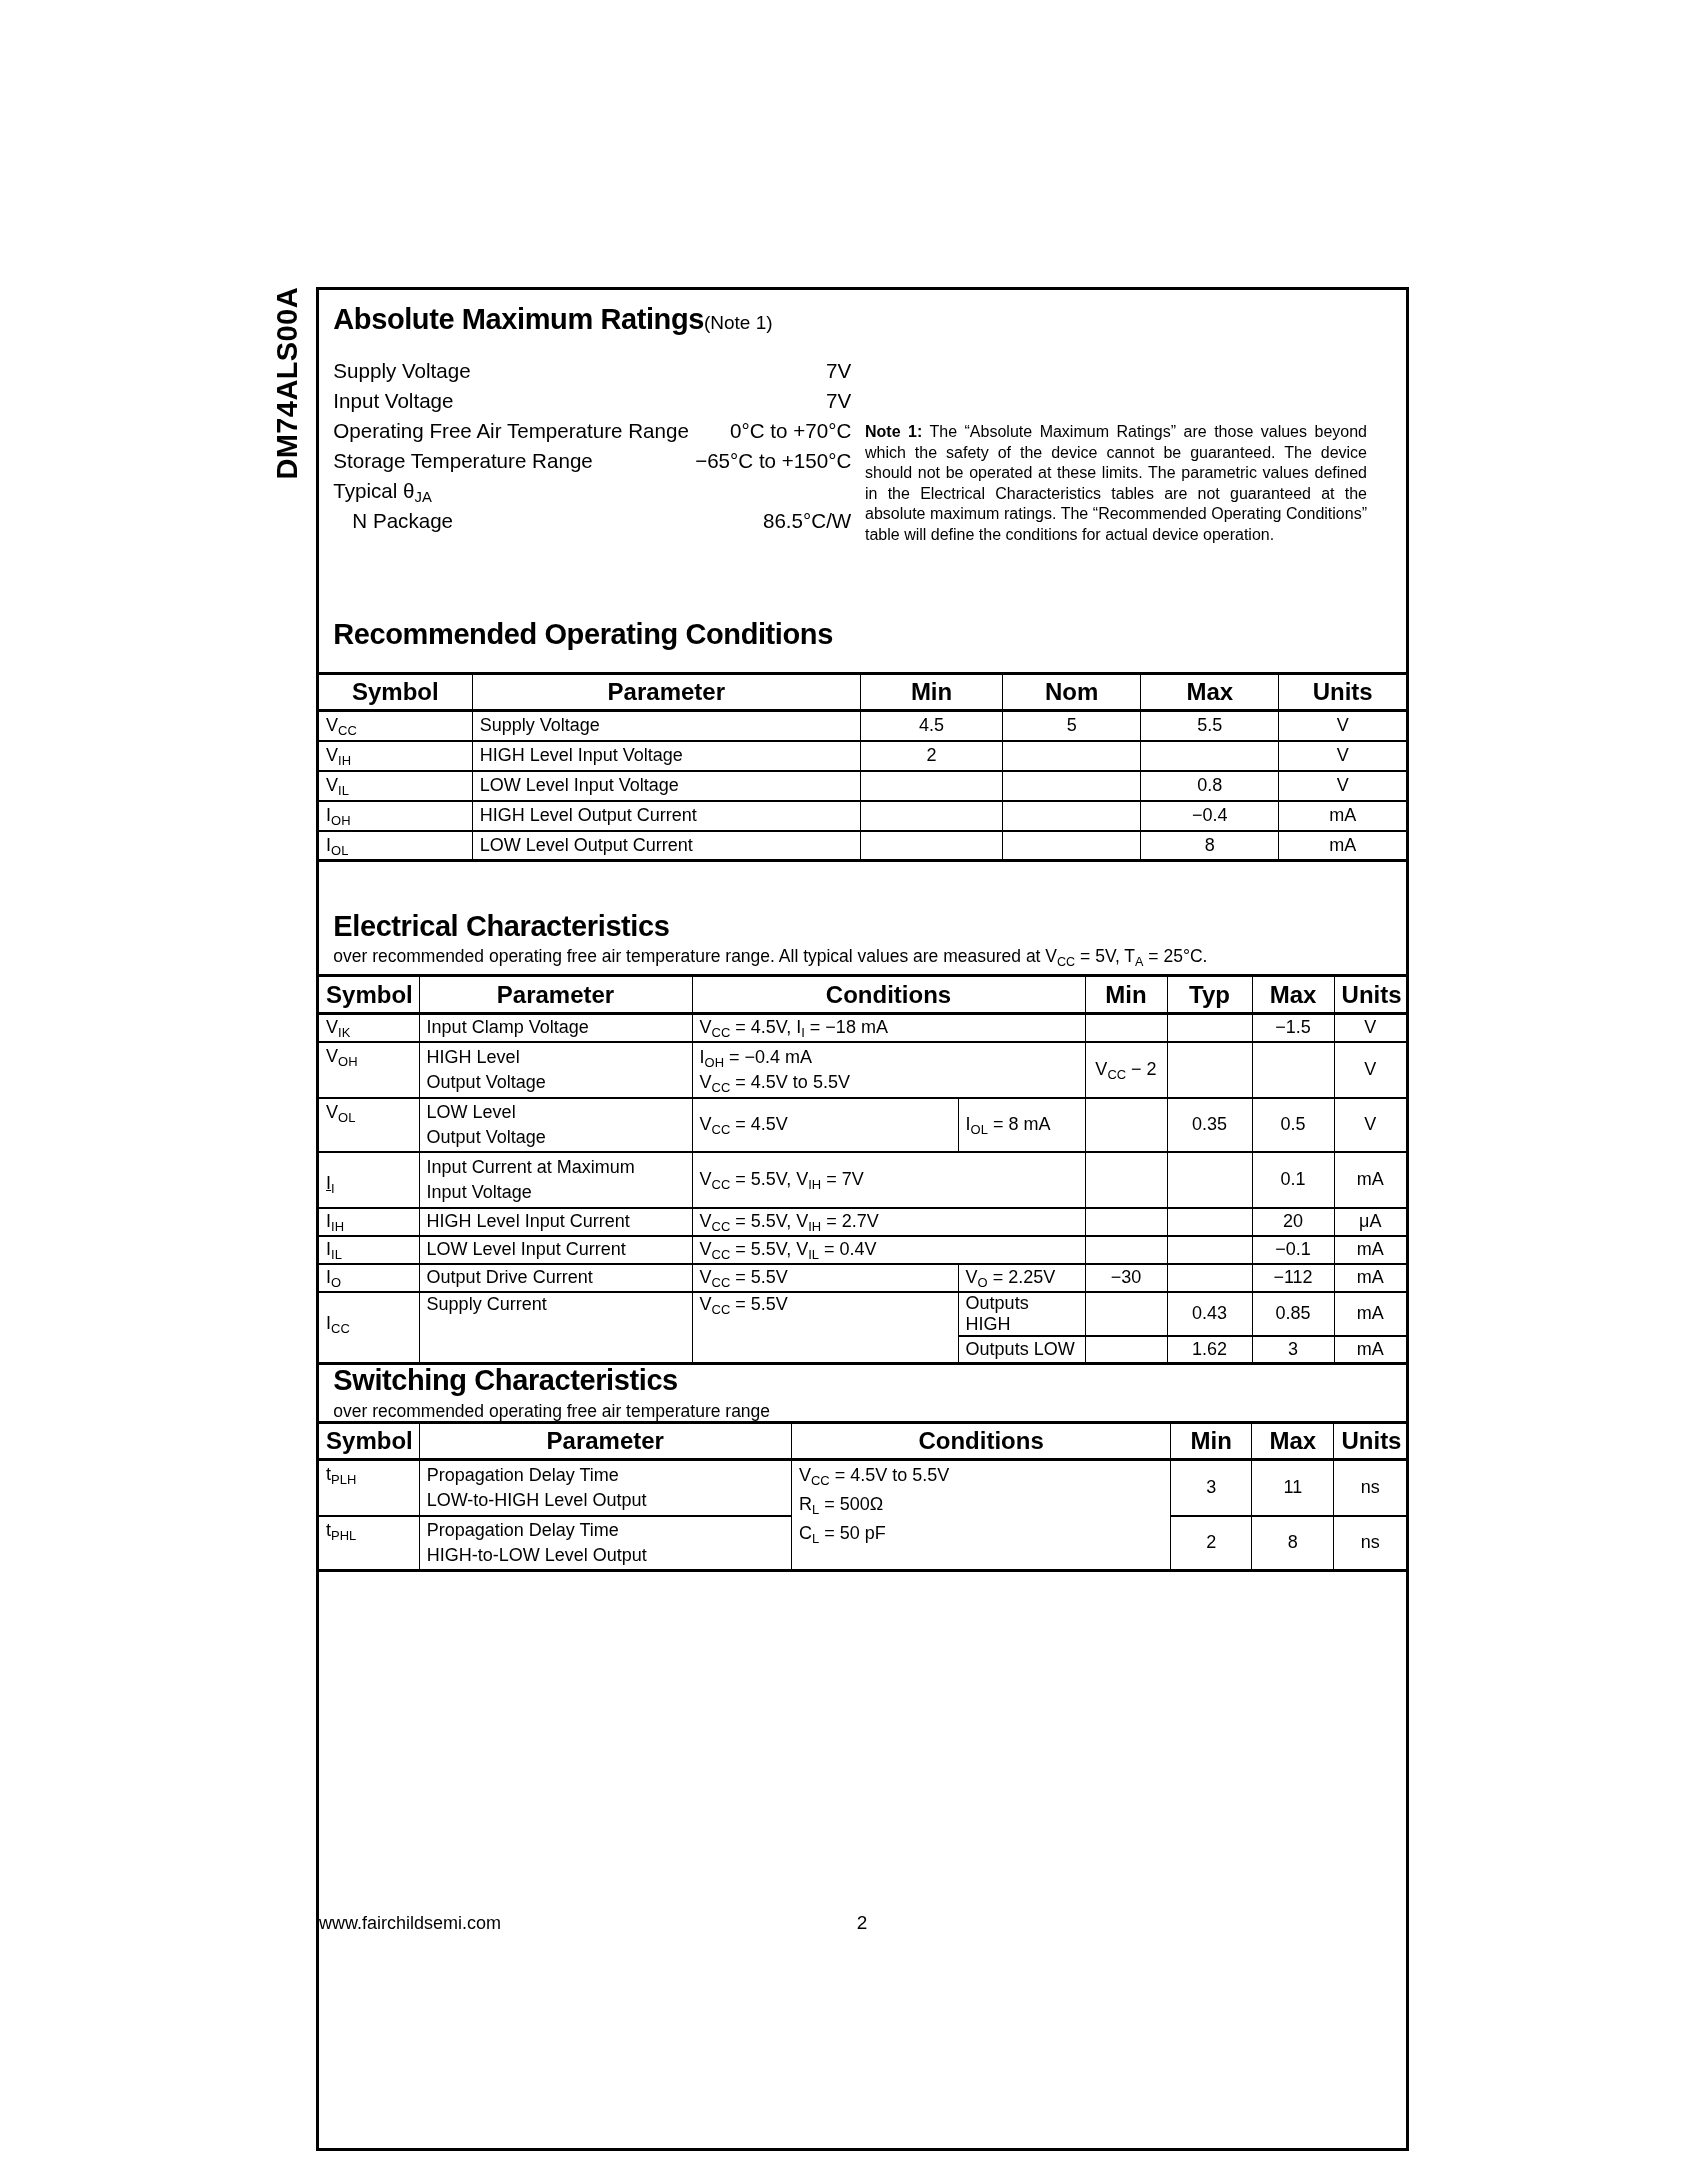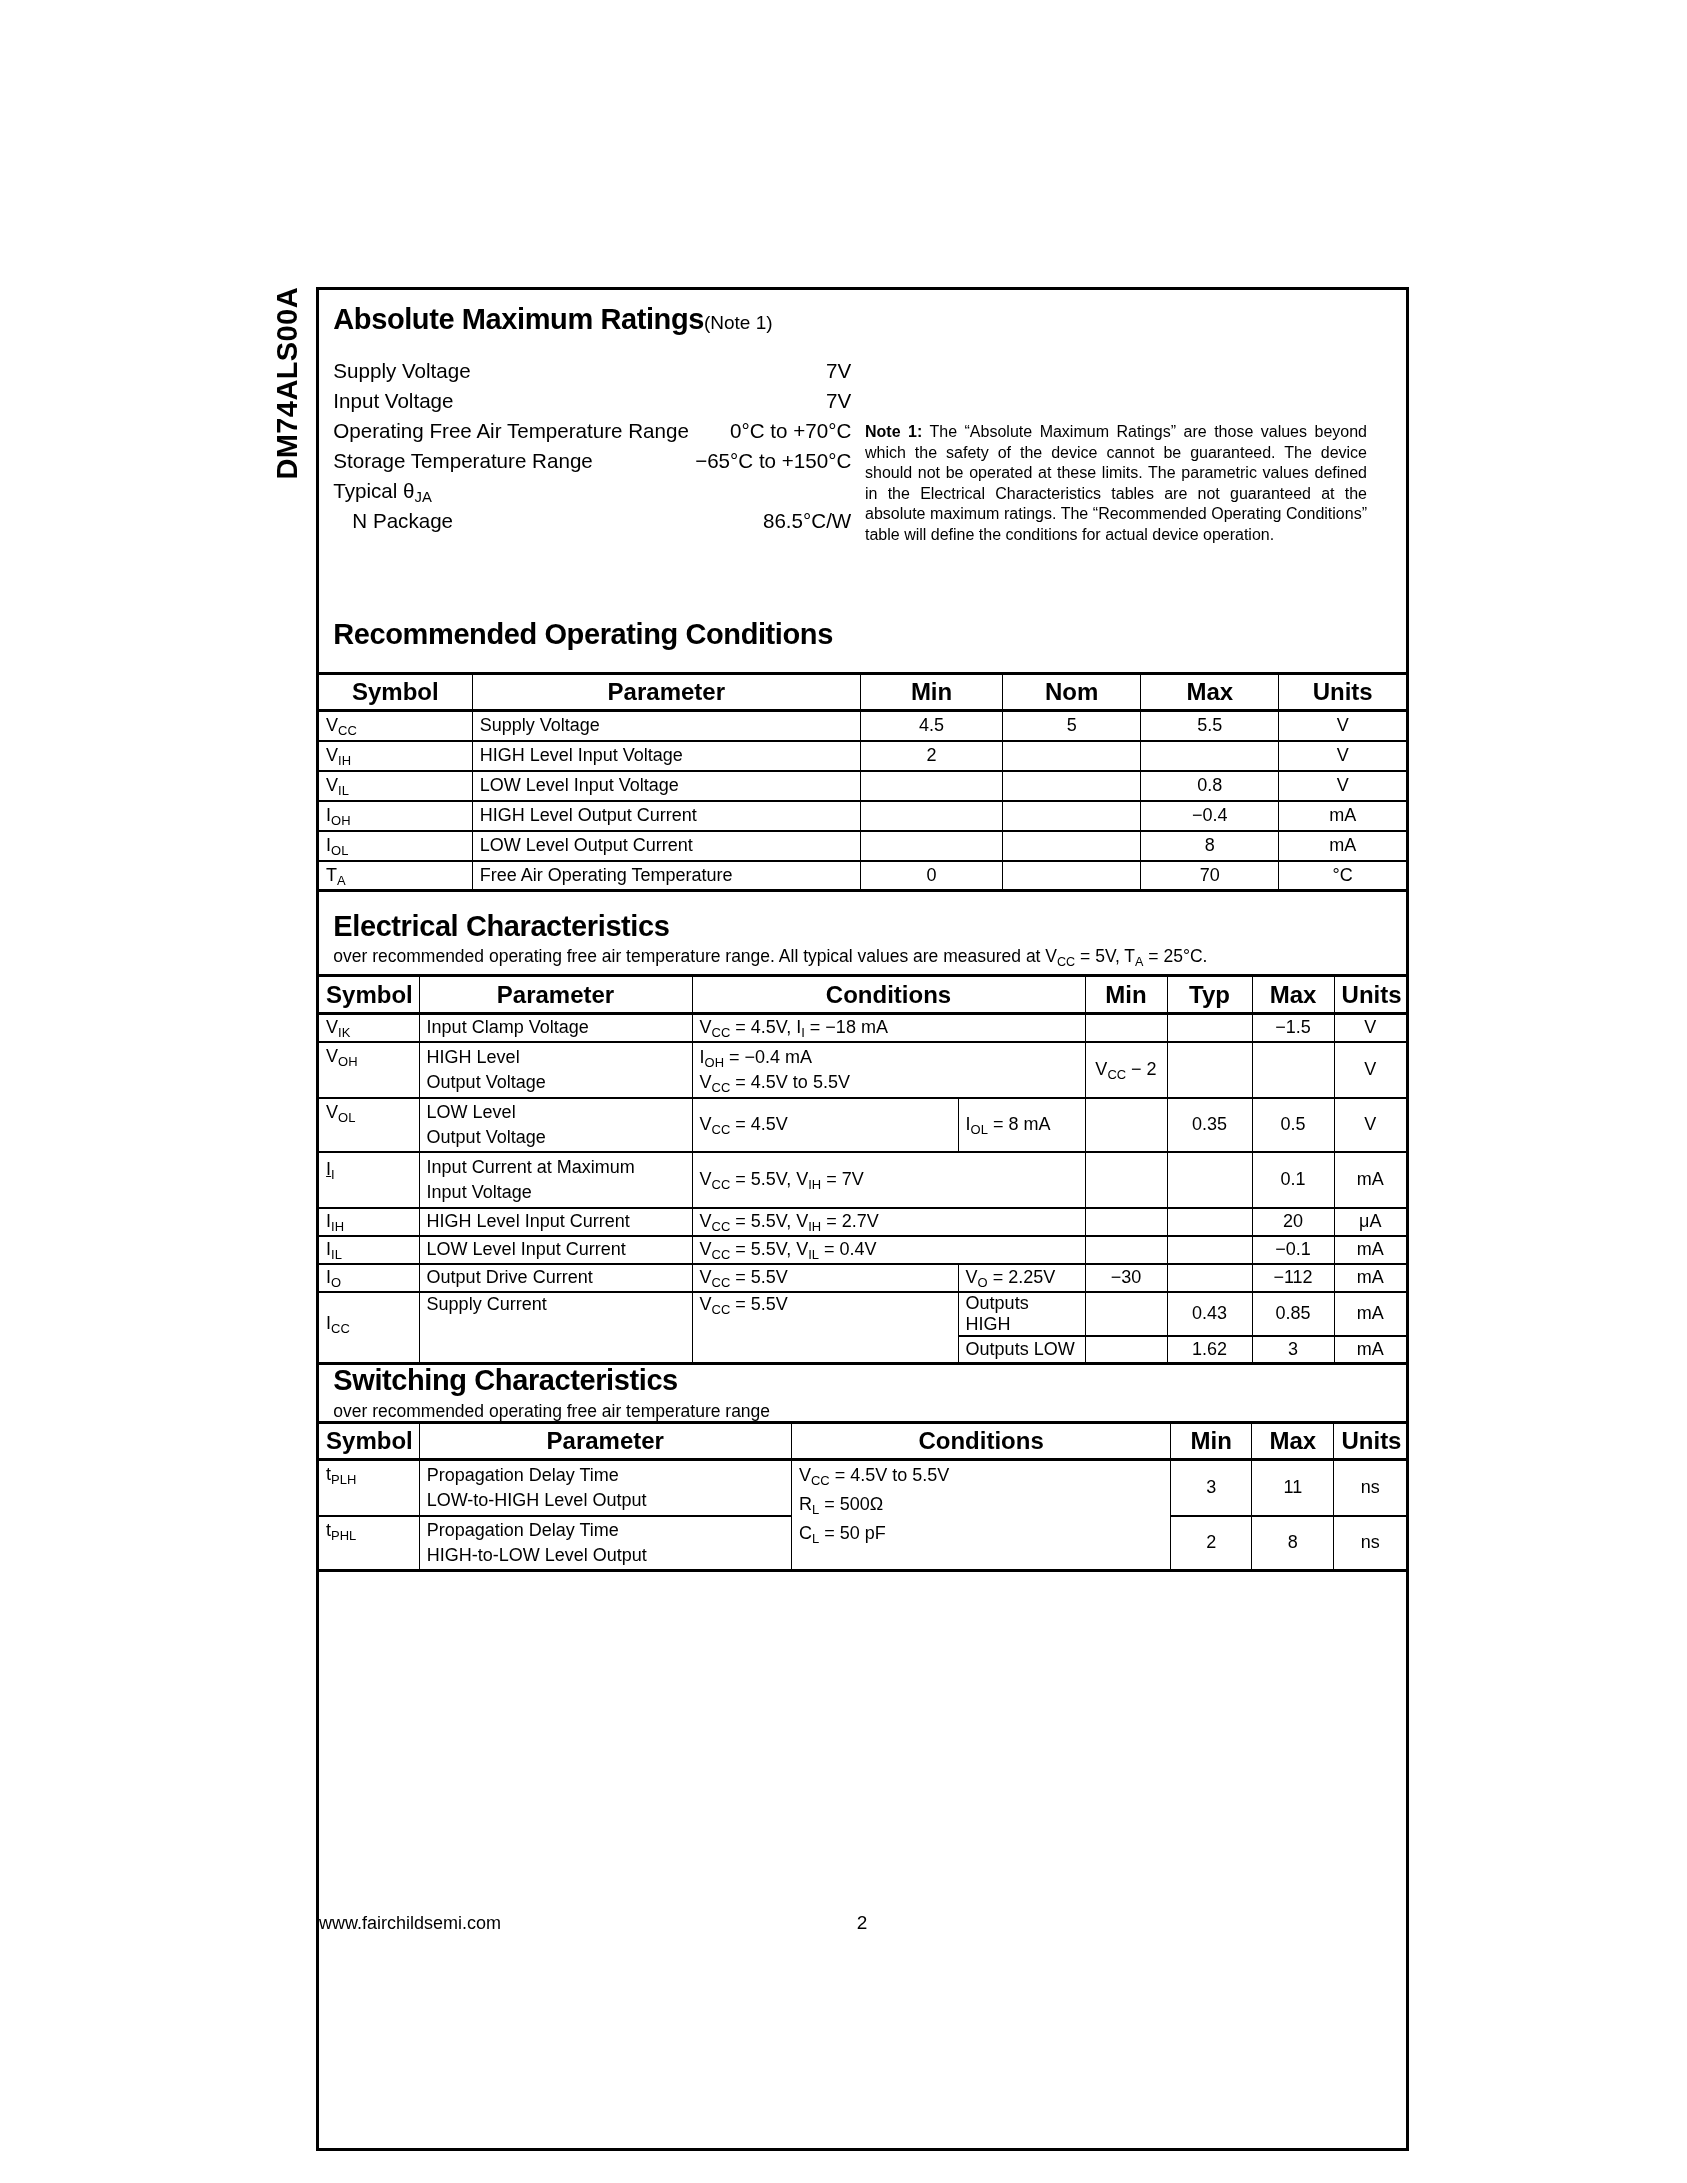--- a/index.html
+++ b/index.html
@@ -169,28 +169,20 @@
           <td class="c">−0.4</td>
           <td class="c">mA</td>
         </tr>
         <tr style="height:30px;">
           <td>I<sub>OL</sub></td>
           <td>LOW Level Output Current</td>
           <td class="c"></td>
           <td class="c"></td>
           <td class="c">8</td>
           <td class="c">mA</td>
-        </tr>
-        <tr style="height:30px;">
-          <td>T<sub>A</sub></td>
-          <td>Free Air Operating Temperature</td>
-          <td class="c">0</td>
-          <td class="c"></td>
-          <td class="c">70</td>
-          <td class="c">°C</td>
         </tr>
       </tbody>
         </table>
 
       <h1 class="sec" style="top:620px;">Electrical Characteristics</h1>
       <div class="subtitle" style="top:656px;">over recommended operating free air temperature range. All typical values are measured at V<sub>CC</sub> = 5V, T<sub>A</sub> = 25°C.</div>
 
       <table class="dtable" style="top:684px;">
         <colgroup>
             <col style="width:100px">
@@ -243,21 +235,21 @@
             <div>Output Voltage</div>
           </td>
           <td>V<sub>CC</sub> = 4.5V</td>
           <td>I<sub>OL</sub> = 8 mA</td>
           <td class="c"></td>
           <td class="c">0.35</td>
           <td class="c">0.5</td>
           <td class="c">V</td>
         </tr>
         <tr style="height:56px;">
-          <td style="vertical-align:top; padding-top:6px;text-decoration:underline;">I<sub>I</sub></td>
+          <td style="vertical-align:top; padding-top:20px;text-decoration:underline;">I<sub>I</sub></td>
           <td class="two-line">
             <div>Input Current at Maximum</div>
             <div>Input Voltage</div>
           </td>
           <td colspan="2">V<sub>CC</sub> = 5.5V, V<sub>IH</sub> = 7V</td>
           <td class="c"></td>
           <td class="c"></td>
           <td class="c">0.1</td>
           <td class="c">mA</td>
         </tr>

